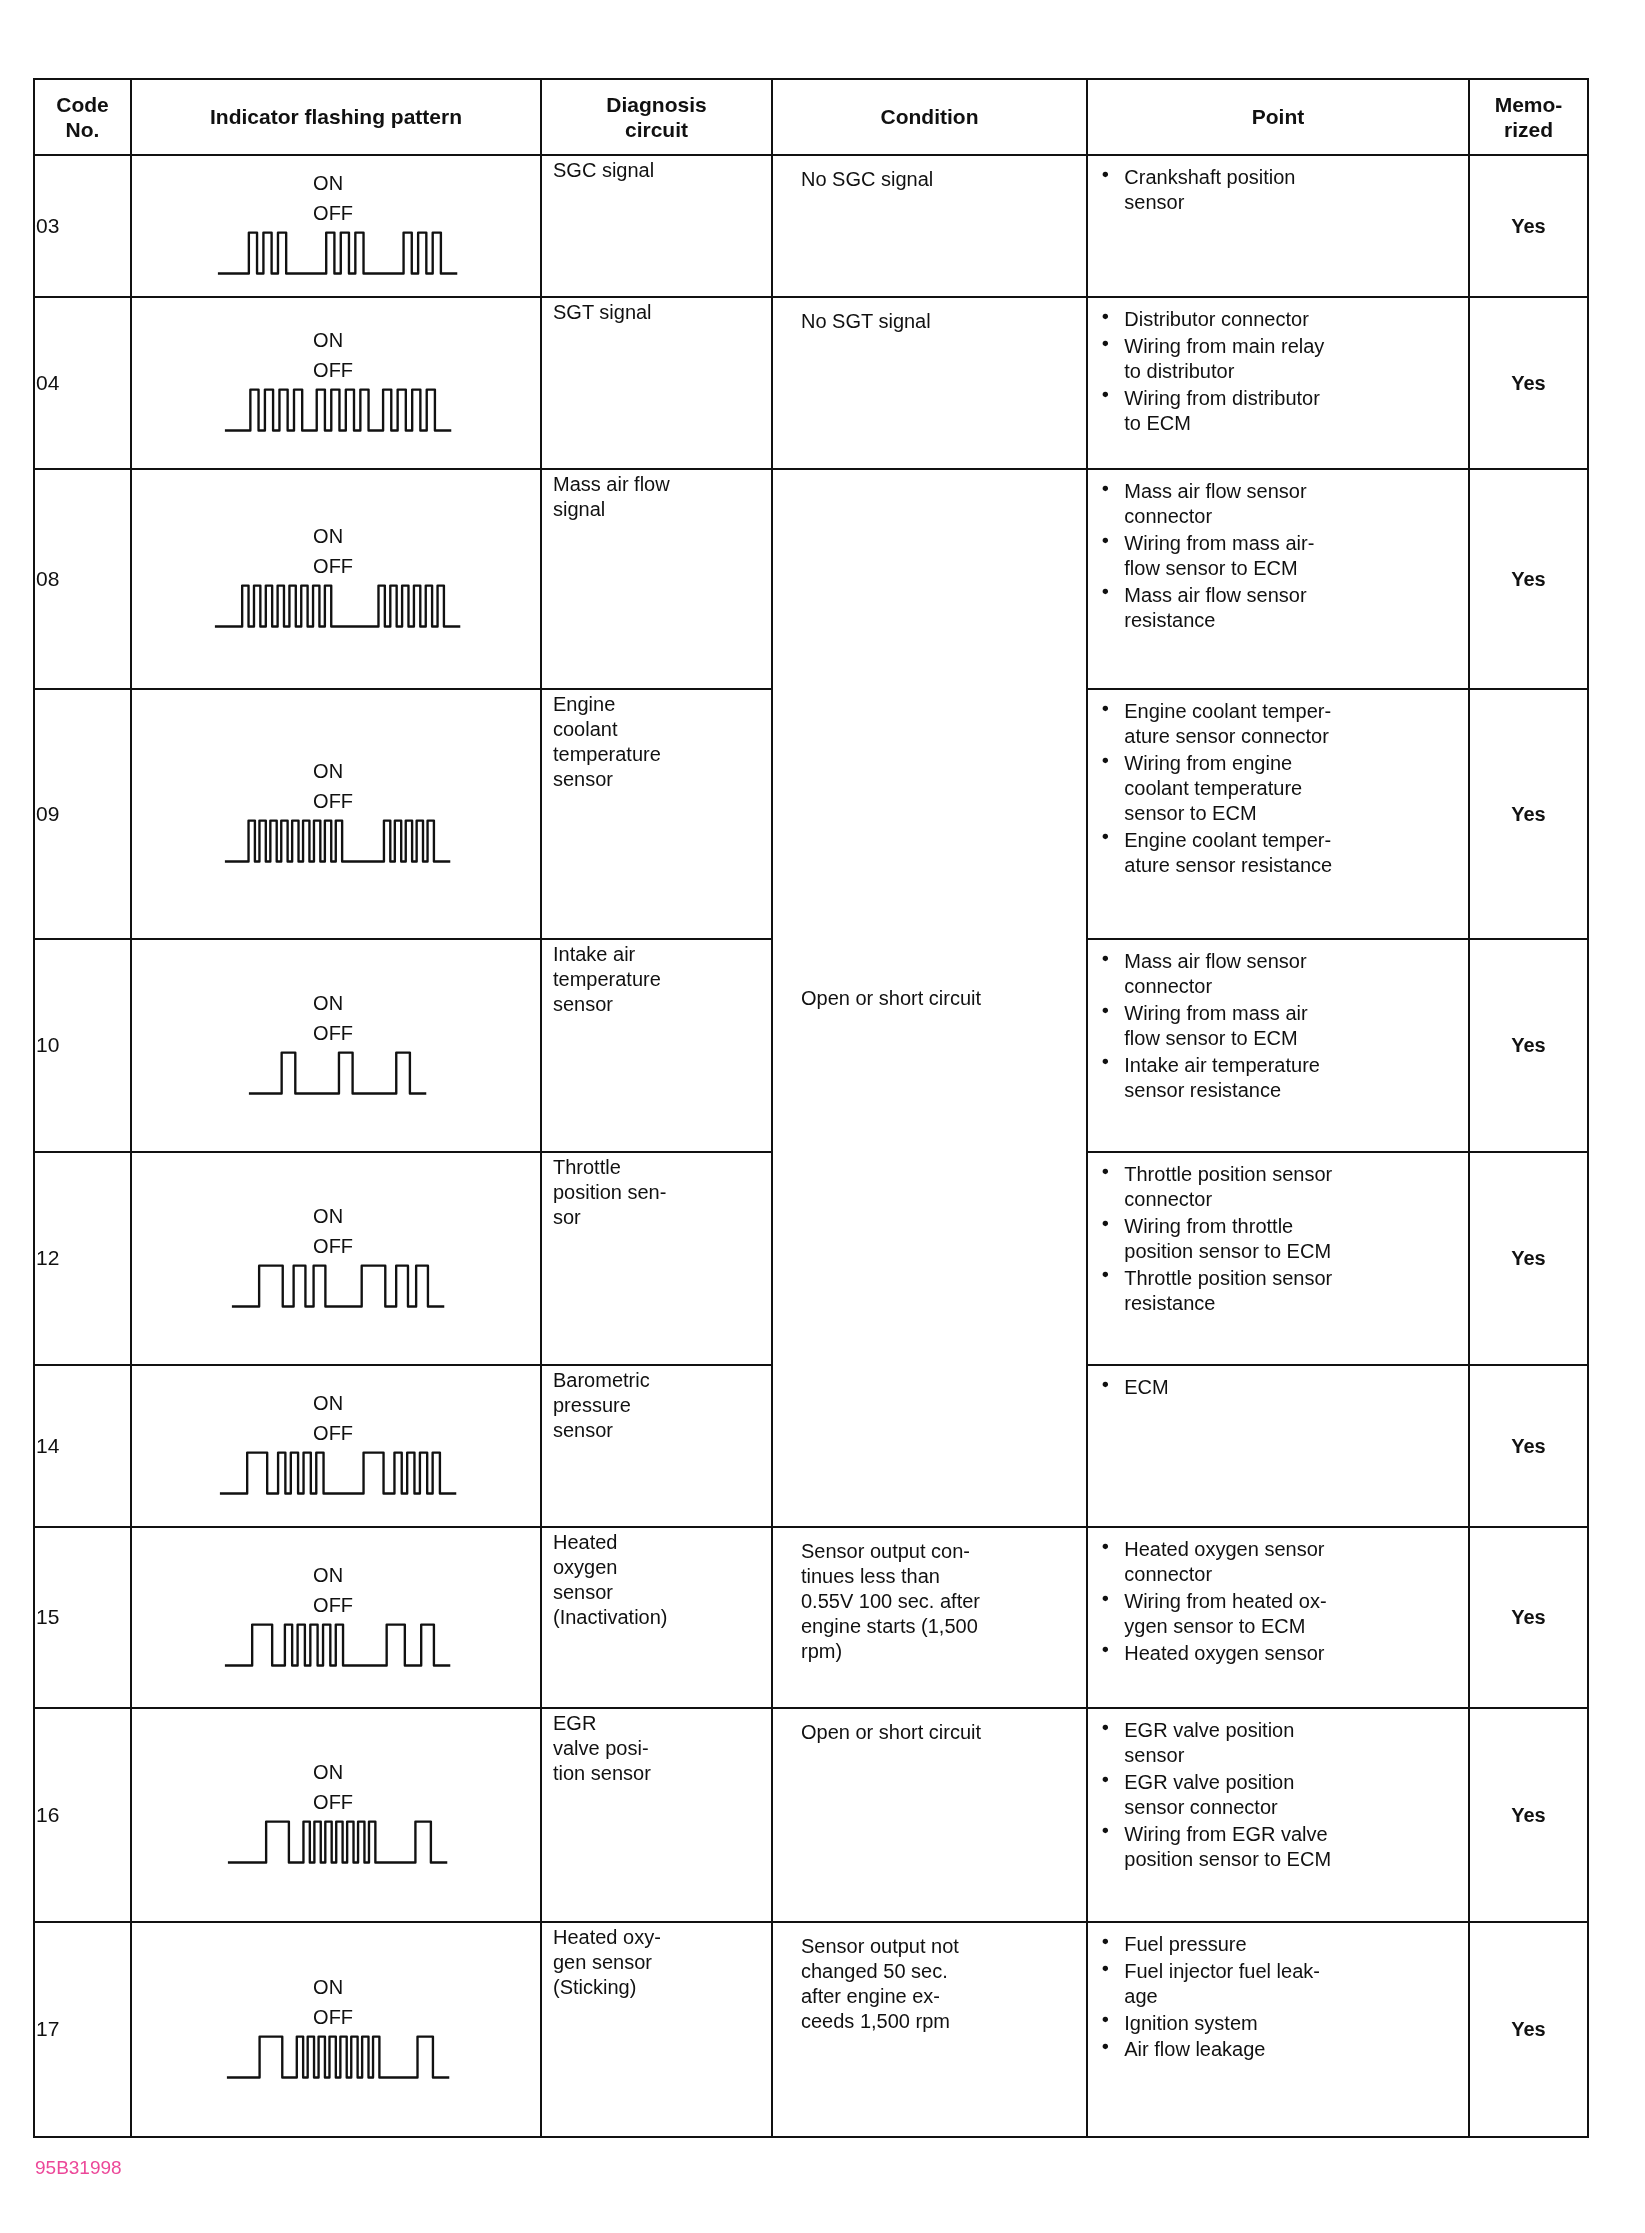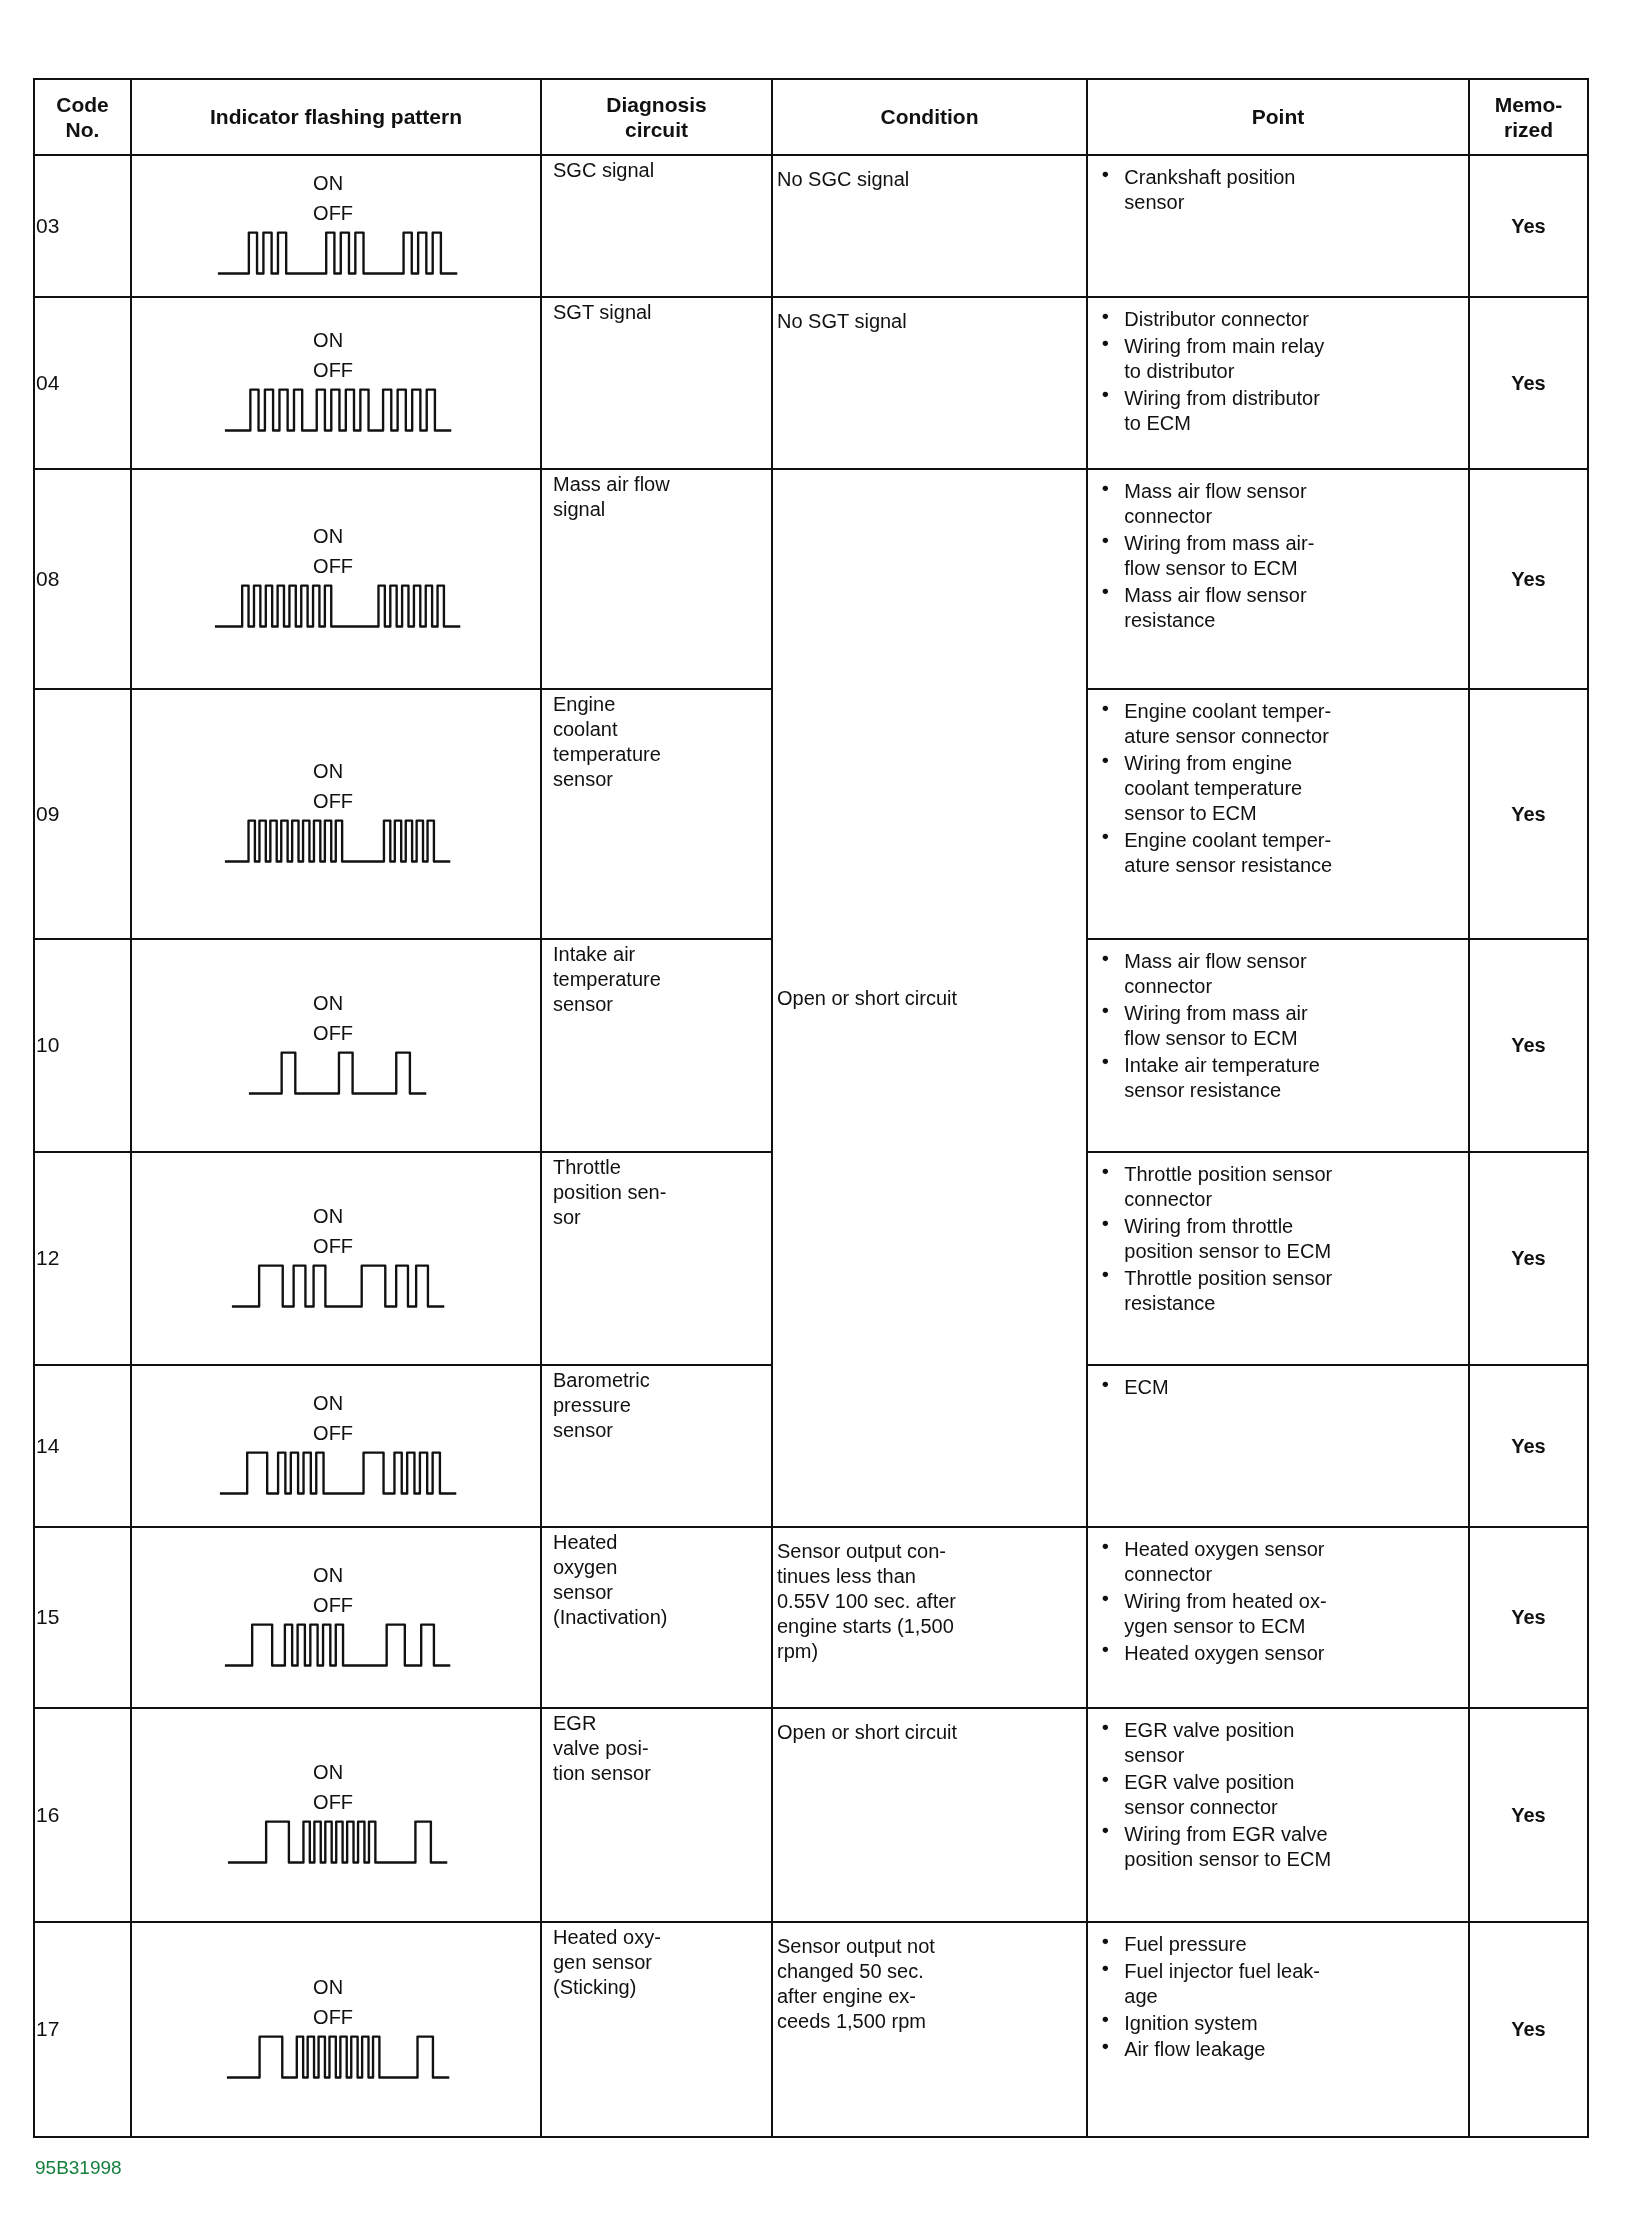--- a/index.html
+++ b/index.html
@@ -26,35 +26,35 @@
   tbody tr:nth-child(5){height:213px;}
   tbody tr:nth-child(6){height:213px;}
   tbody tr:nth-child(7){height:162px;}
   tbody tr:nth-child(8){height:181px;}
   tbody tr:nth-child(9){height:214px;}
   tbody tr:nth-child(10){height:215px;}
   td{font-size:20px;line-height:1.25;vertical-align:top;}
   td.code{vertical-align:middle;text-align:left;font-size:21px;}
   td.pattern{vertical-align:middle;padding:5.5px 5.5px 5.5px 11px;}
   td.circuit{padding:2px 11px;white-space:pre-line;}
-  td.condition{padding:11px 4px;white-space:pre-line;}
+  td.condition{padding:11px 28px;white-space:pre-line;}
   td.cond-merged{vertical-align:middle;}
   td.point{padding:9px 7.3px 9px 12.7px;margin-left:36px;}
   td.point ul{list-style:none;margin:0;padding:0;}
   td.point li{position:relative;padding-left:23.6px;white-space:pre-line;margin-bottom:1.8px;}
   td.point li::before{content:"\25CF";position:absolute;left:0.9px;top:1.8px;font-size:12.7px;}
   td.mem{vertical-align:middle;text-align:center;font-weight:bold;}
   .wave{display:flex;align-items:center;flex-direction:column;}
   .wave-labels{
     display:flex;flex-direction:column;justify-content:space-between;
     height:55px;font-size:20px;margin-right:7.3px;min-width:44px;
   }
   .wave-svg{line-height:0;}
   .footer-ref{
-    position:absolute;left:35px;top:2157px;font-size:19px;color:#15803d;
+    position:absolute;left:35px;top:2157px;font-size:19px;color:#ec4899;
   }
 </style>
 </head>
 <body>
 
 <div class="page">
   <table class="dtc">
     <colgroup>
       <col style="width:97px">
         <col style="width:410px">

